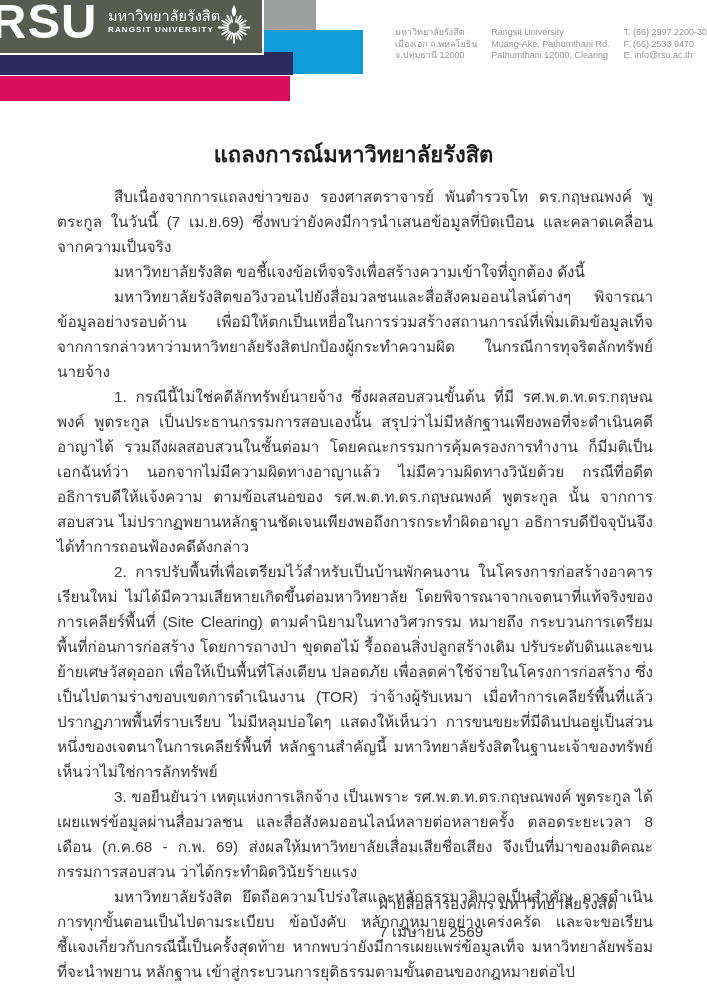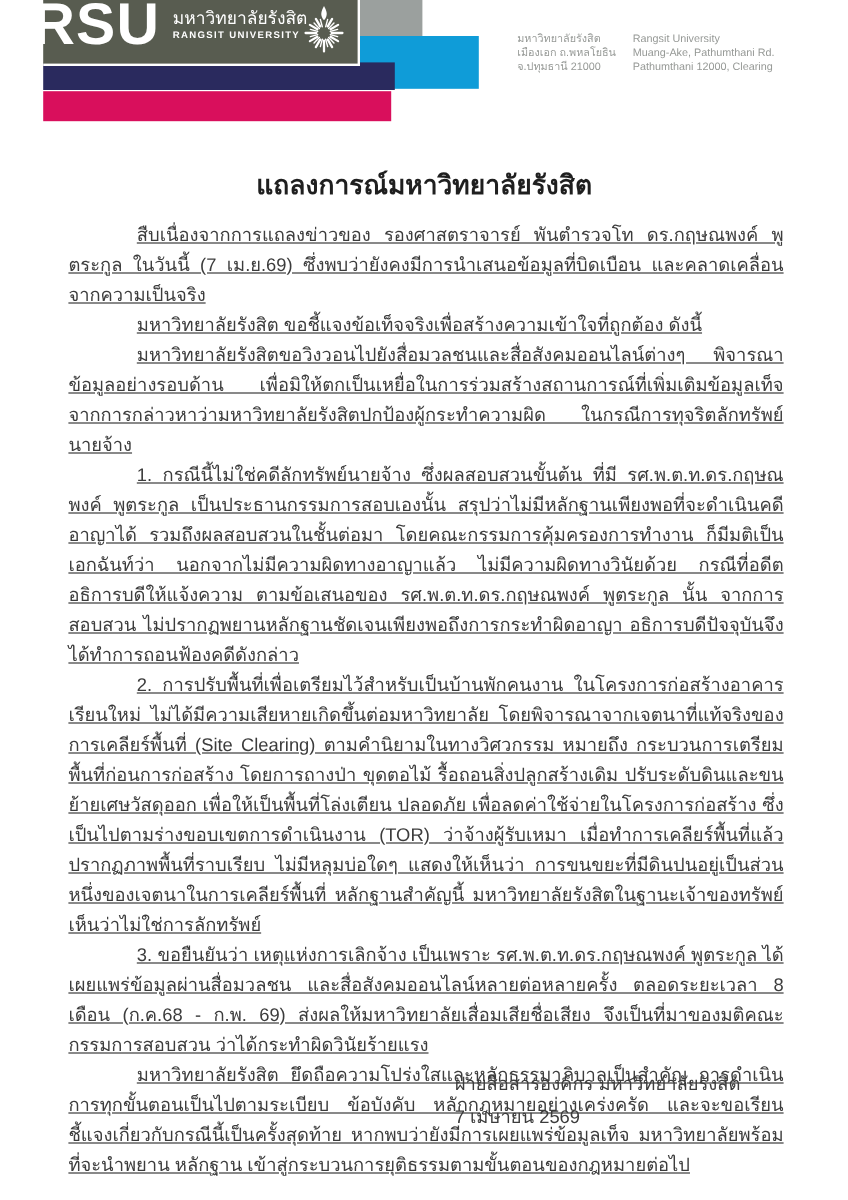--- a/index.html
+++ b/index.html
@@ -4,21 +4,21 @@
 <style>
   html,body{margin:0;padding:0;background:#e8e8e8;}
   .page{
     position:relative;
     width:707px;height:1000px;
     background:#ffffff;
     overflow:hidden;
     font-family:"Liberation Sans","DejaVu Sans",sans-serif;
   }
   
-  .letterhead{position:absolute;top:0;left:0;width:563px;height:110px;margin-left:36px;}
+  .letterhead{position:absolute;top:0;left:0;width:563px;height:110px;}
   .block{position:absolute;}
   .block-gray{left:263px;top:0;width:53px;height:30px;background:#9ba09e;z-index:1;}
   .block-blue{left:262px;top:30px;width:101px;height:44px;background:#0f9cd8;z-index:1;}
   .block-navy{left:0;top:52px;width:293px;height:23px;background:#2a2a5e;z-index:2;}
   .block-magenta{left:0;top:76px;width:290px;height:25px;background:#d90f5c;z-index:2;}
   .block-olive{
     left:0;top:0;width:262px;height:53px;background:#585c50;z-index:3;
     box-shadow:0 2px 0 #ffffff,2px 0 0 #ffffff,2px 2px 0 #ffffff;
   }
   .rsu-acronym{
@@ -39,21 +39,20 @@
   .contact .col div{white-space:nowrap;}
   
   .doc-title{
     position:absolute;left:0;top:137px;width:707px;
     text-align:center;font-size:22px;font-weight:bold;color:#1f1f1f;
   }
   .doc-body{
     position:absolute;left:57px;top:184px;width:596px;
     font-size:15.3px;line-height:25px;color:#3c3c3c;
     text-align:justify;
-    text-decoration:underline;
   }
   .doc-body p{margin:0;text-indent:57px;}
   .doc-footer{
     position:absolute;right:90px;top:890px;
     text-align:left;font-size:15.3px;line-height:28px;color:#3c3c3c;
   }
 </style>
 </head>
 <body>
 
@@ -100,26 +99,31 @@
           <line x1="0" y1="-12" x2="0" y2="-26" transform="rotate(345)"></line>
         </g>
         <path fill="#ffffff" d="M0,-50 C4.5,-42 6,-36.5 4.5,-31.5 C3.2,-27.5 1.5,-25 0,-23.5 C-1.5,-25 -3.2,-27.5 -4.5,-31.5 C-6,-36.5 -4.5,-42 0,-50 Z"></path>
       </svg>
     </div>
 
     <div class="contact">
       <div class="col">
         <div>มหาวิทยาลัยรังสิต</div>
         <div>เมืองเอก ถ.พหลโยธิน</div>
-        <div>จ.ปทุมธานี 21000</div>
+        <div>จ.ปทุมธานี 12000</div>
       </div>
       <div class="col">
         <div>Rangsit University</div>
         <div>Muang-Ake, Pathumthani Rd.</div>
         <div>Pathumthani 12000, Clearing</div>
+      </div>
+      <div class="col">
+        <div>T.  (66) 2997 2200-30</div>
+        <div>F.  (66) 2533 9470</div>
+        <div>E.  info@rsu.ac.th</div>
       </div>
     </div>
   </div>
 
   <div class="doc-title">แถลงการณ์มหาวิทยาลัยรังสิต</div>
 
   <div class="doc-body">
     <p>สืบเนื่องจากการแถลงข่าวของ รองศาสตราจารย์ พันตำรวจโท ดร.กฤษณพงค์ พูตระกูล ในวันนี้ (7 เม.ย.69) ซึ่งพบว่ายังคงมีการนำเสนอข้อมูลที่บิดเบือน และคลาดเคลื่อนจากความเป็นจริง</p>
     <p>มหาวิทยาลัยรังสิต ขอชี้แจงข้อเท็จจริงเพื่อสร้างความเข้าใจที่ถูกต้อง ดังนี้</p>
     <p>มหาวิทยาลัยรังสิตขอวิงวอนไปยังสื่อมวลชนและสื่อสังคมออนไลน์ต่างๆ พิจารณาข้อมูลอย่างรอบด้าน เพื่อมิให้ตกเป็นเหยื่อในการร่วมสร้างสถานการณ์ที่เพิ่มเติมข้อมูลเท็จ จากการกล่าวหาว่ามหาวิทยาลัยรังสิตปกป้องผู้กระทำความผิด ในกรณีการทุจริตลักทรัพย์นายจ้าง</p>

